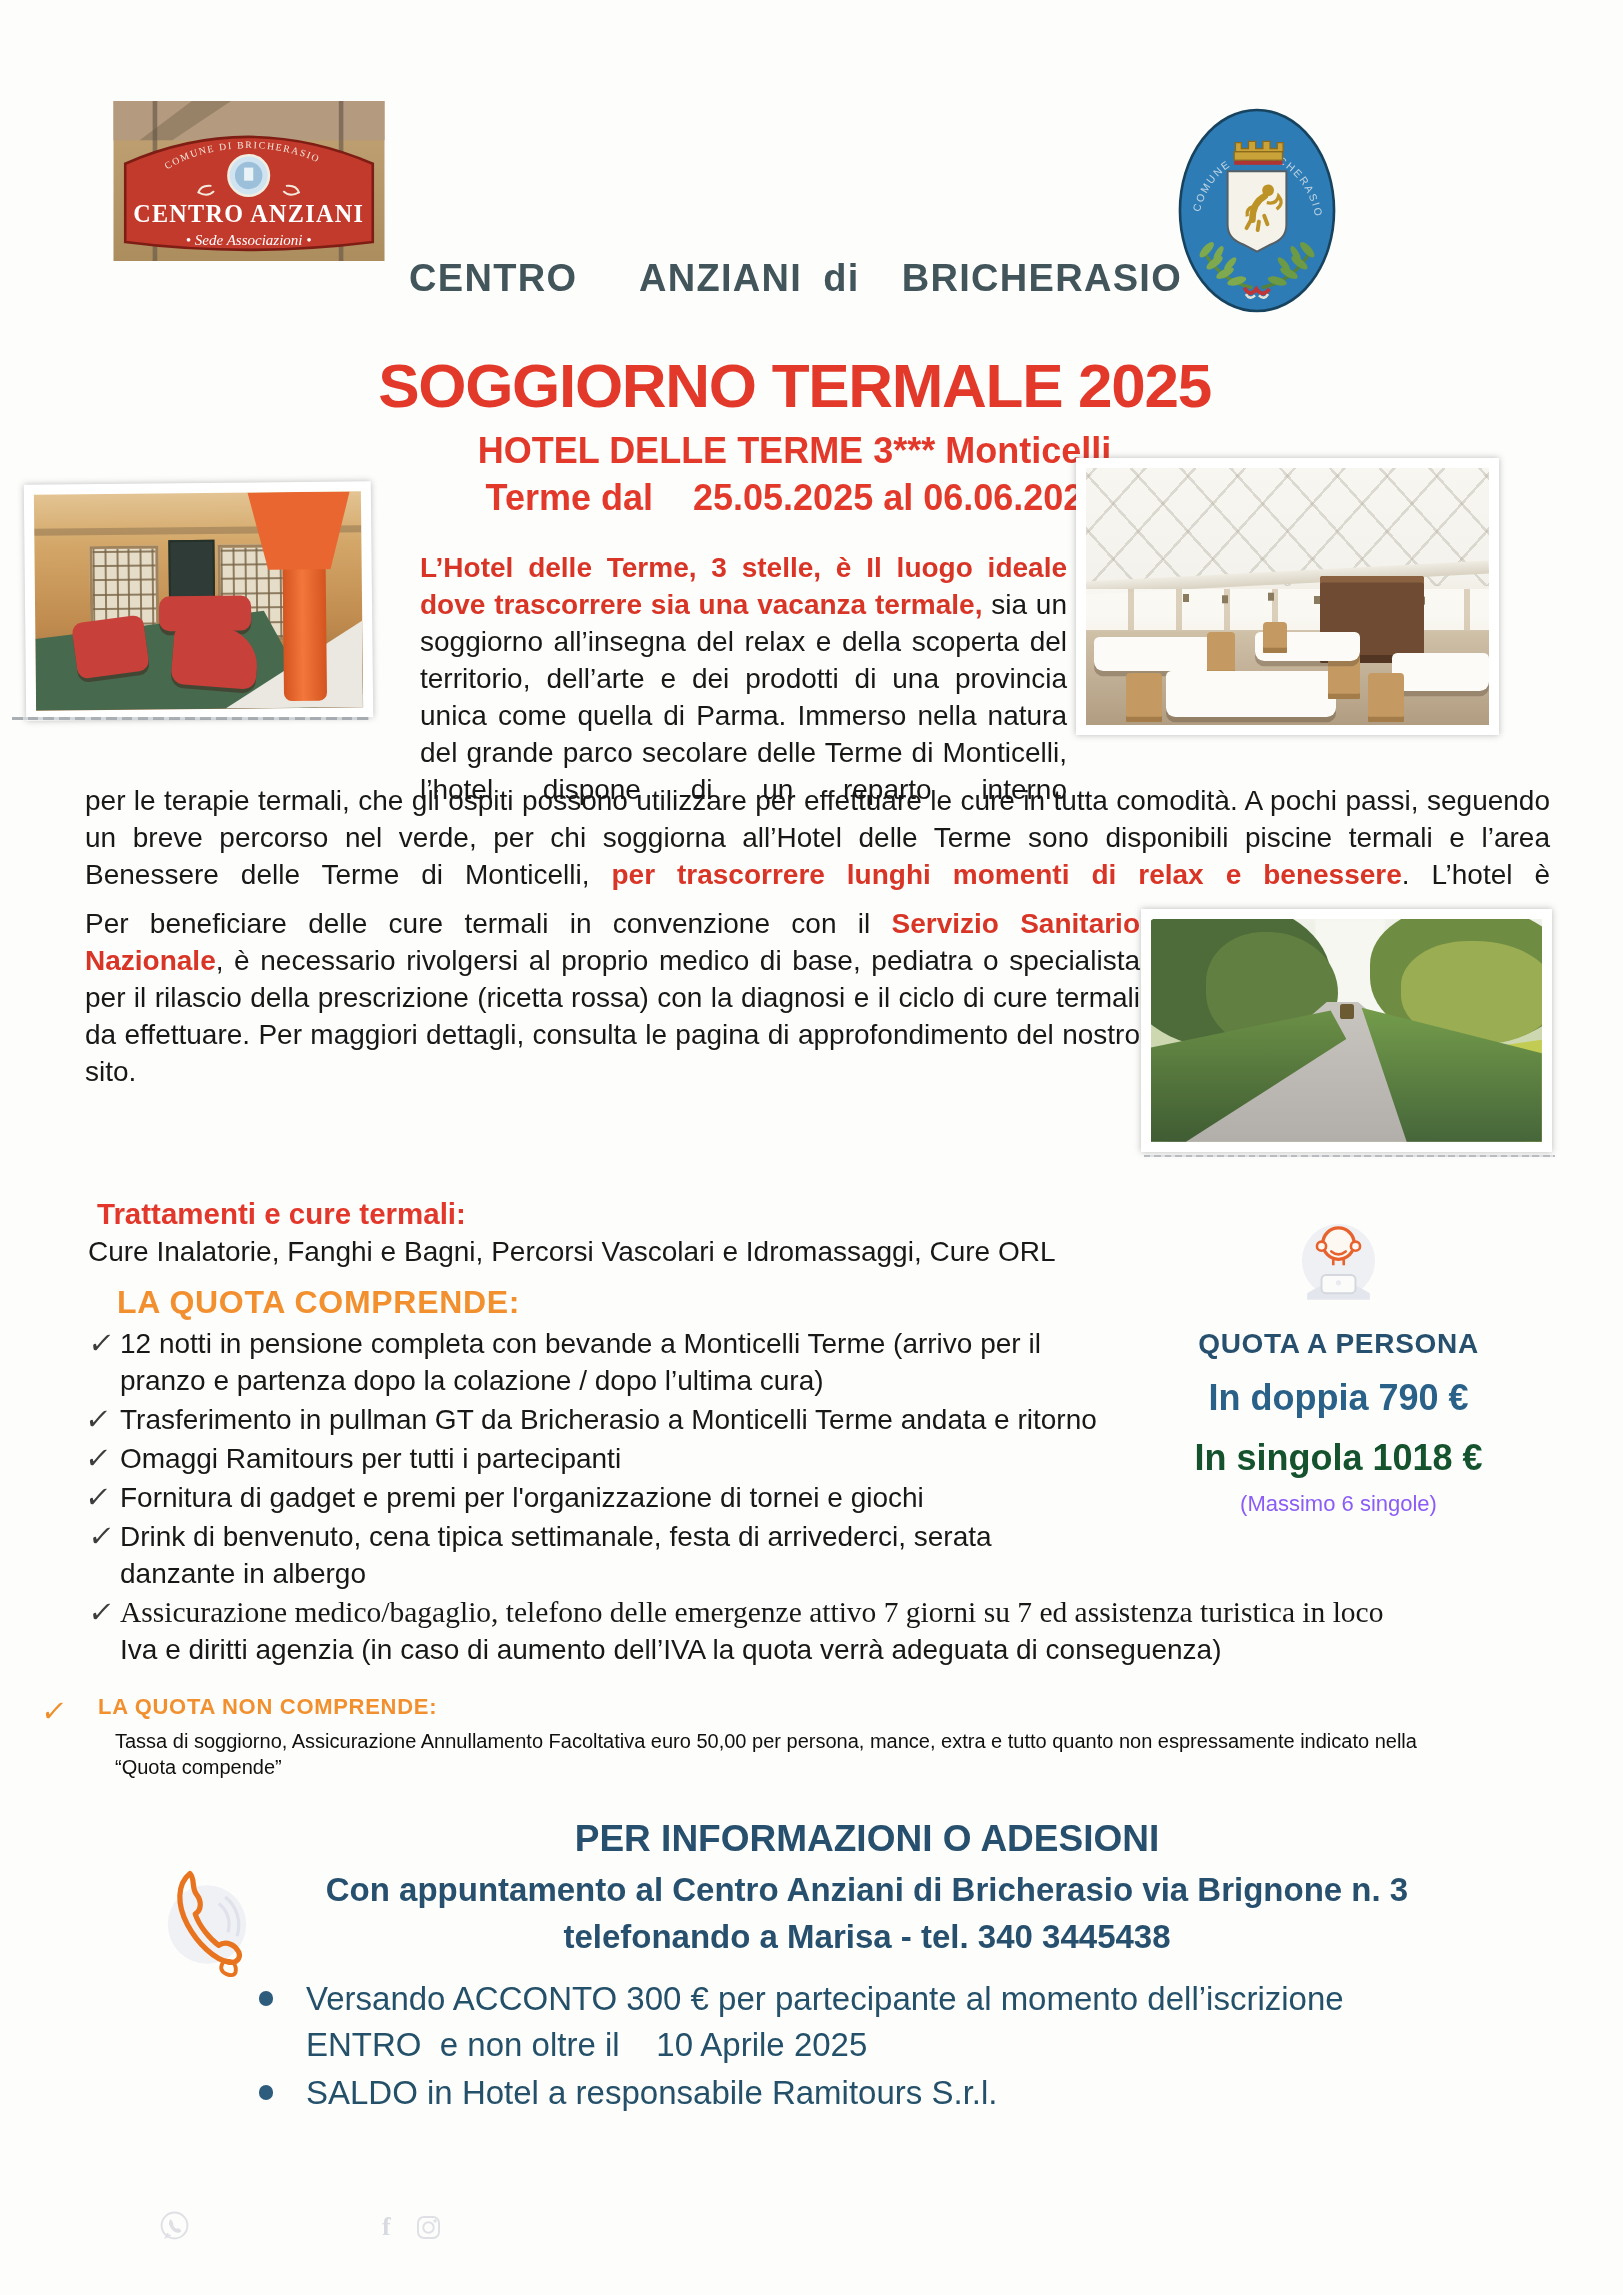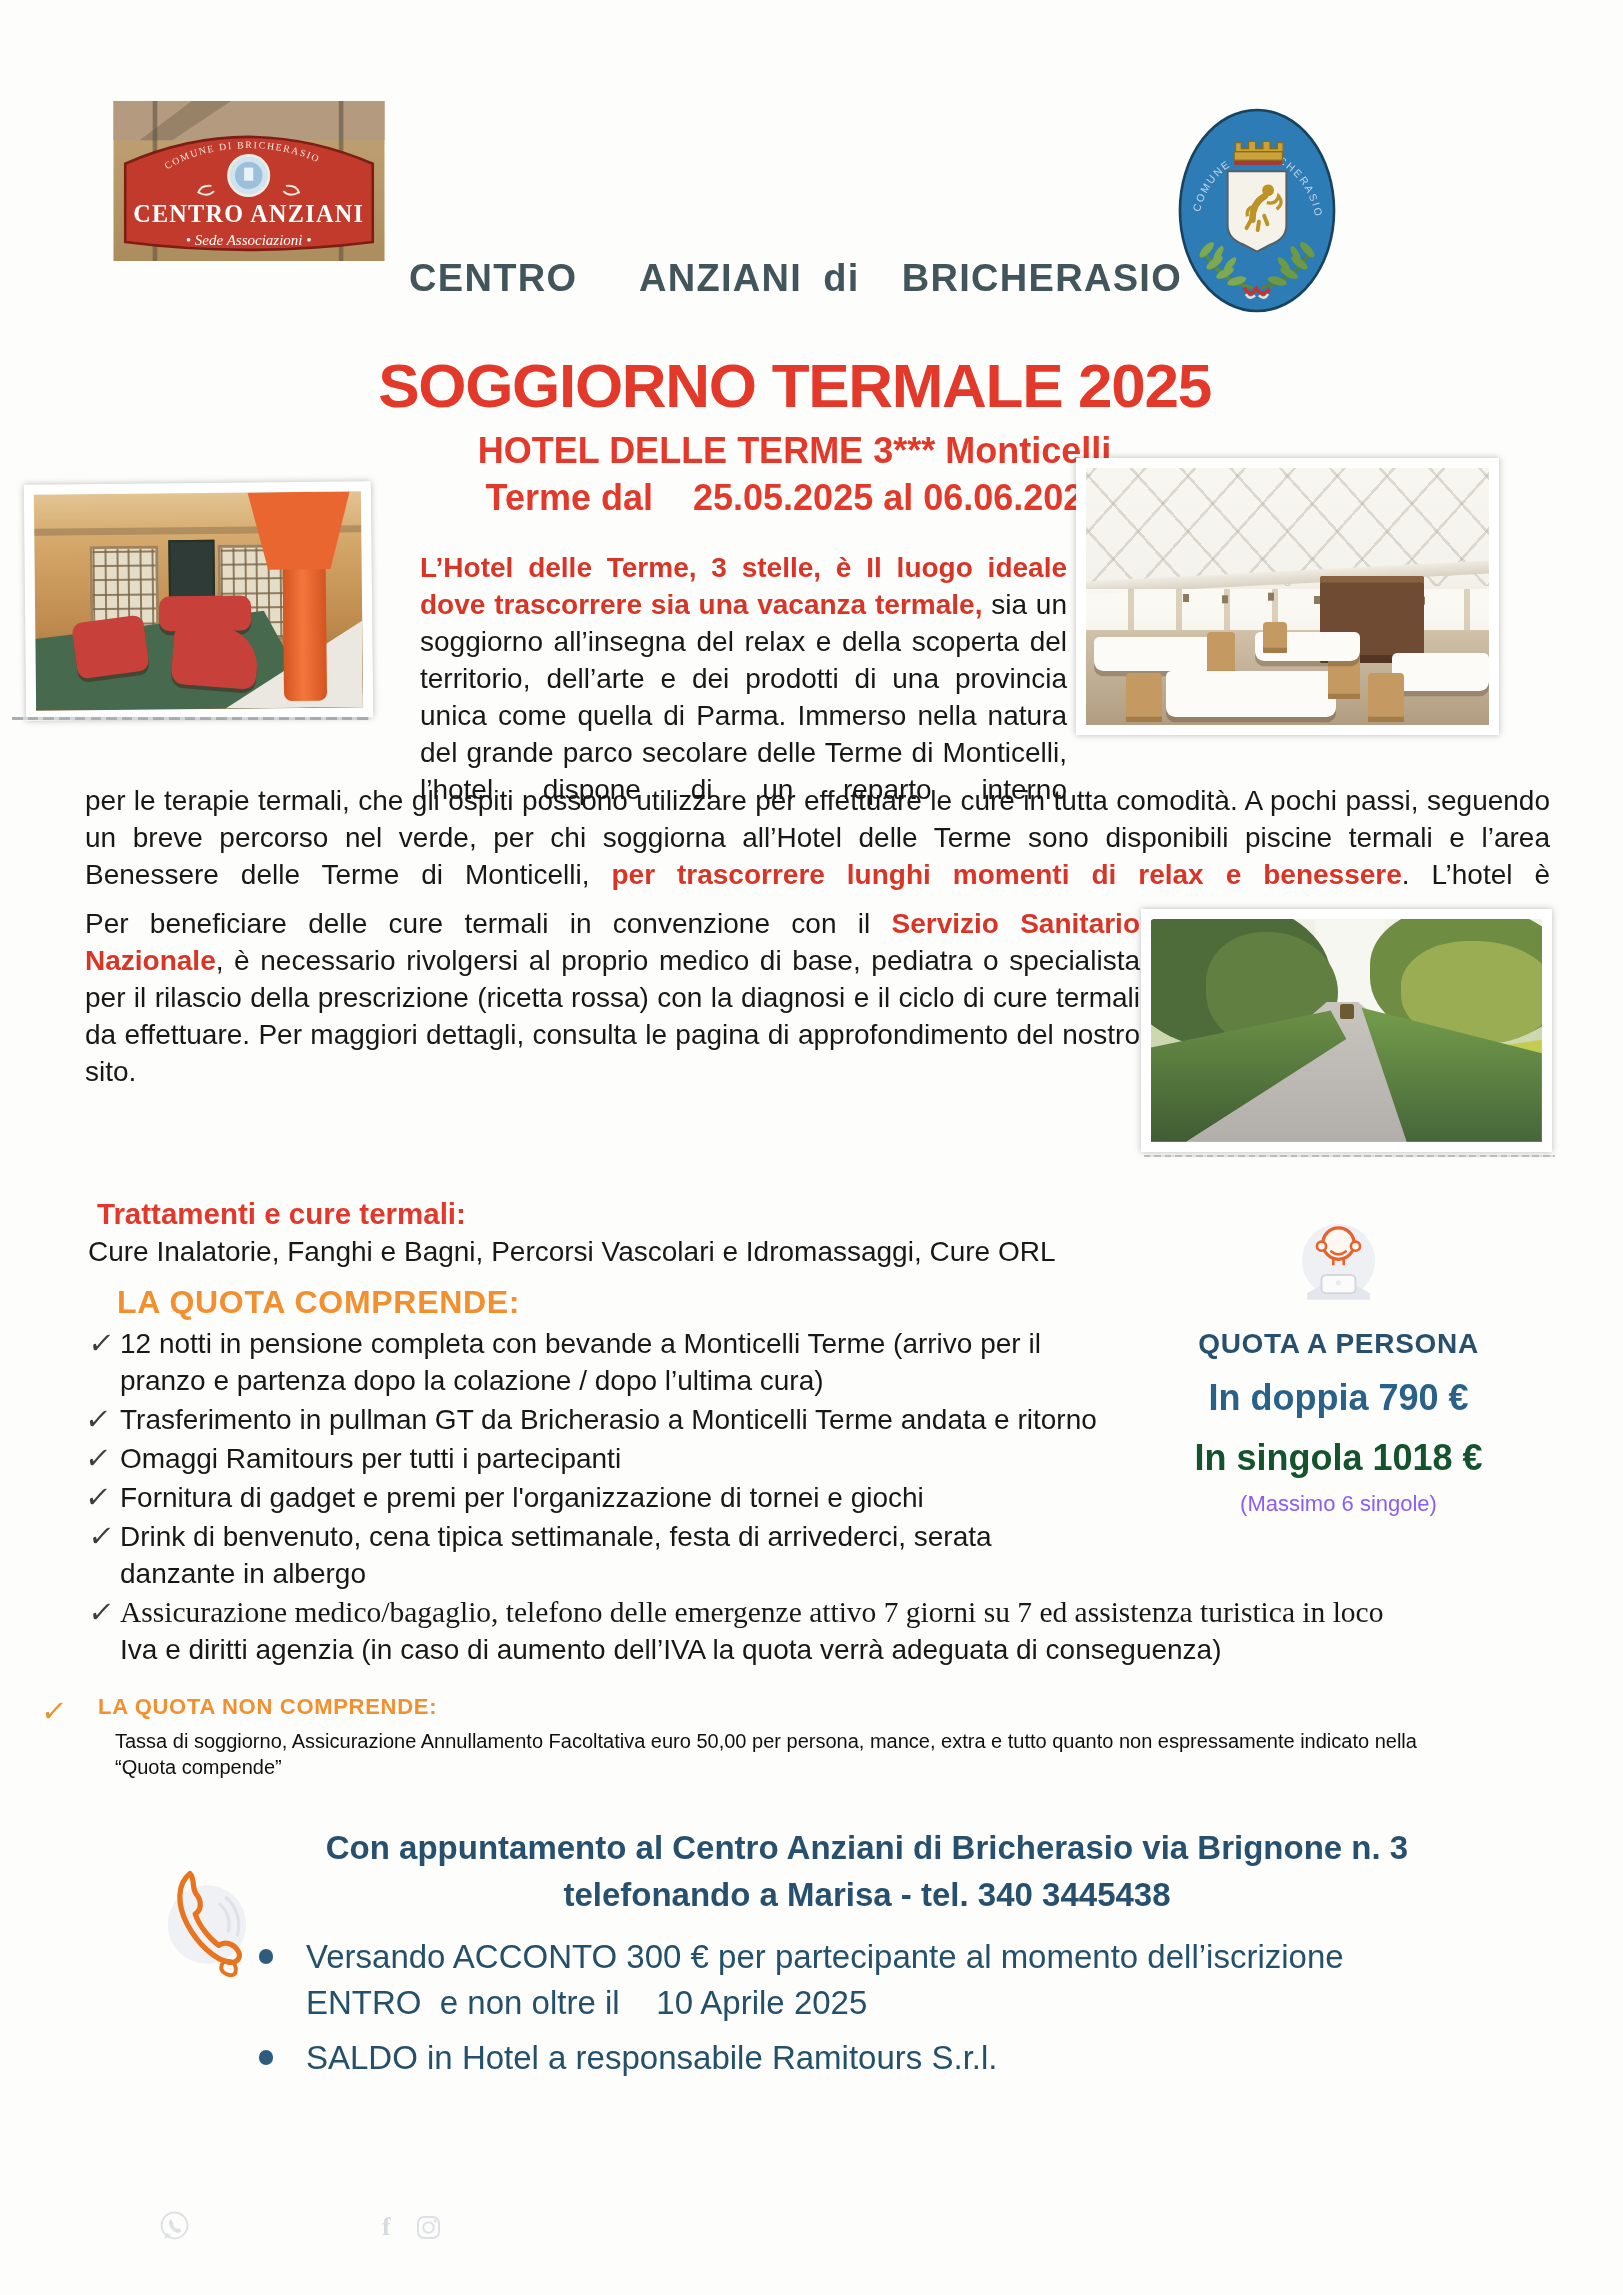--- a/index.html
+++ b/index.html
@@ -343,29 +343,30 @@
   <div class="abs" style="left:156px; top:1864px;">
     <svg width="98" height="115" viewBox="0 0 150 175">
       <circle cx="78" cy="92" r="60" fill="#f0f1f5"></circle>
       <path d="M96,60 a40,40 0 0 1 14,44 M106,50 a55,55 0 0 1 18,60" stroke="#dfe2ea" stroke-width="5" fill="none"></path>
       <path d="M52,14 C32,30 32,62 48,92 C64,122 90,146 112,150 C126,152 132,140 124,130 C116,120 104,118 96,124 C82,114 66,94 60,76 C70,70 70,56 62,46 C54,36 60,22 52,14 Z" fill="none" stroke="#e8741f" stroke-width="8" stroke-linejoin="round"></path>
       <path d="M104,148 q-10,14 4,20 q16,6 14,-10 q-2,-12 -18,-10" stroke="#e8741f" stroke-width="6" fill="none" stroke-linecap="round"></path>
     </svg>
   </div>
 
   <div class="abs info">
+    <div class="info-head">PER INFORMAZIONI O ADESIONI</div>
     <div class="info-line1">Con appuntamento al Centro Anziani di Bricherasio via Brignone n. 3</div>
     <div class="info-line2">telefonando a Marisa - tel. 340 3445438</div>
     <div class="info-bullets">
       <div class="ib-row">
         <span class="ib-dot"></span>
         <span style="display:block">Versando ACCONTO 300 € per partecipante al momento dell’iscrizione</span>
         <span style="display:block" class="pre">ENTRO  e non oltre il    10 Aprile 2025</span>
       </div>
-      <div class="ib-row" style="margin-top:9px;">
+      <div class="ib-row" style="margin-top:2px;">
         <span class="ib-dot"></span>
         <span style="display:block">SALDO in Hotel a responsabile Ramitours S.r.l.</span>
       </div>
     </div>
   </div>
 
   <div class="abs faint" style="left:159px; top:2210px;">
     <svg width="31" height="31" viewBox="0 0 48 48">
       <circle cx="24" cy="24" r="20" fill="none" stroke="#c5cad4" stroke-width="3"></circle>
       <path d="M14,36 l-3,6 7,-3" fill="none" stroke="#c5cad4" stroke-width="3"></path>

